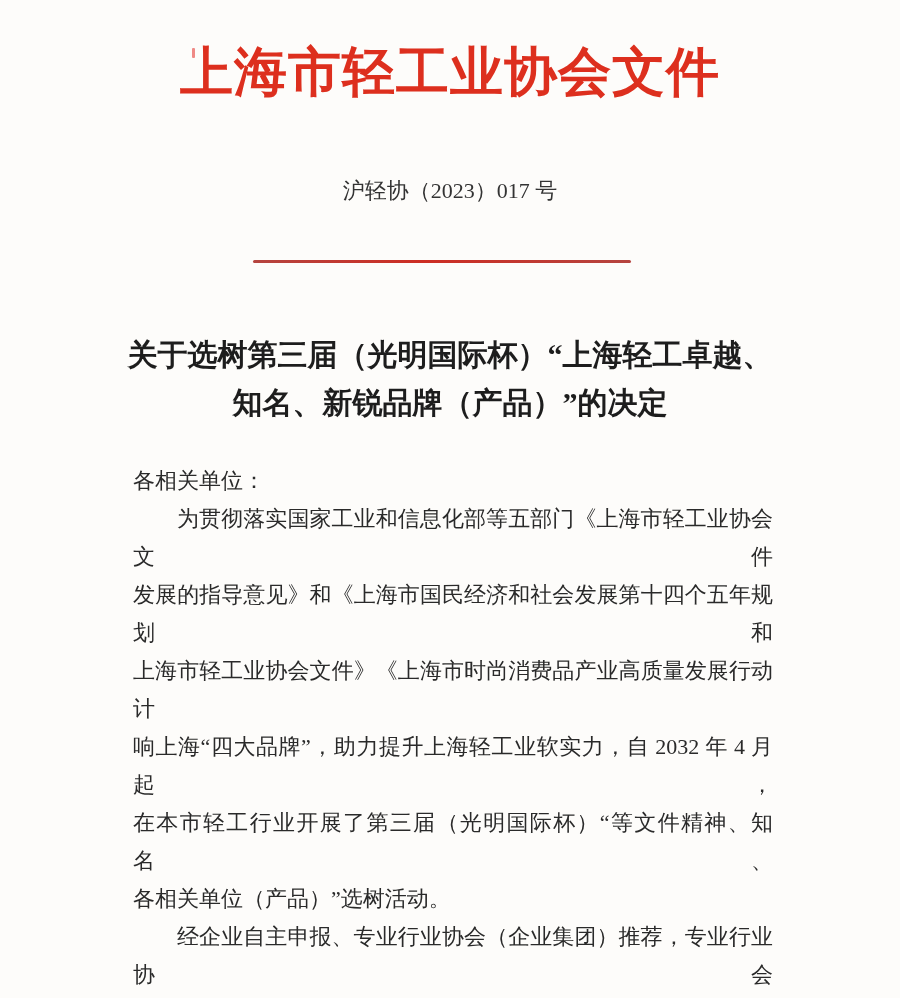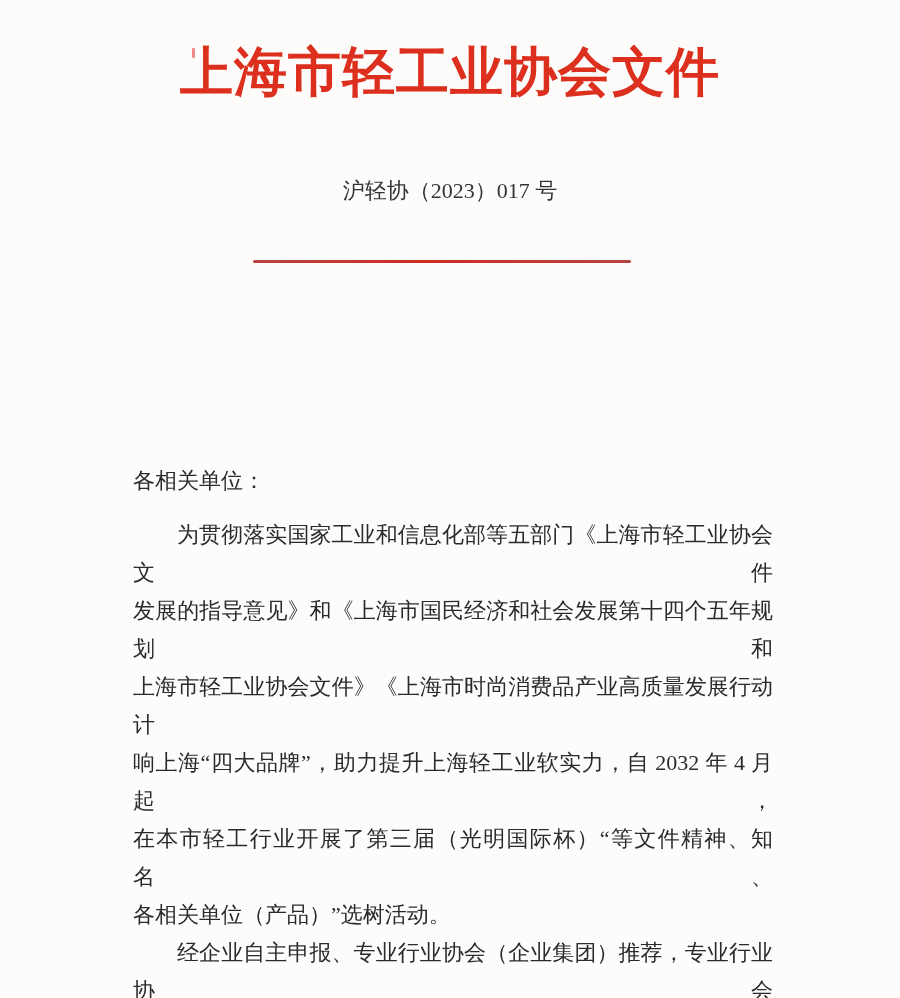--- a/index.html
+++ b/index.html
@@ -32,39 +32,43 @@
     margin:0; text-align:center;
     font-size:30px; line-height:48px; font-weight:bold; color:#1d1d1d;
   }
   .body-block {
     position:absolute; top:462px; left:133px; width:640px;
     font-size:22px; line-height:38px; color:#2a2a2a;
   }
   .line { white-space:nowrap; }
   .line.fill { white-space:normal; text-align:justify; text-align-last:justify; }
   .line.indent { text-indent:2em; }
-  .salutation { margin-bottom:16px; }
+  .salutation { margin-bottom:0; }
   .speck {
     position:absolute; left:192px; top:48px; width:3px; height:10px;
     background:#ef8a86; border-radius:1px;
   }
 </style>
 </head>
 <body>
 
 <div class="page">
 
   <span class="speck"></span>
 
   <h1 class="org-header">上海市轻工业协会文件</h1>
 
   <div class="doc-number">沪轻协（2023）017 号</div>
 
   <div class="red-rule"></div>
 
+  <h2 class="doc-title">
+    <div>关于选树第三届（光明国际杯）“上海轻工卓越、</div>
+    <div>知名、新锐品牌（产品）”的决定</div>
+  </h2>
 
   <div class="body-block">
 
     <div class="line salutation">各相关单位：</div>
 
     <div class="line fill indent">为贯彻落实国家工业和信息化部等五部门《上海市轻工业协会文件</div>
     <div class="line fill">发展的指导意见》和《上海市国民经济和社会发展第十四个五年规划和</div>
     <div class="line fill">上海市轻工业协会文件》《上海市时尚消费品产业高质量发展行动计</div>
     <div class="line fill">响上海“四大品牌”，助力提升上海轻工业软实力，自 2032 年 4 月起，</div>
     <div class="line fill">在本市轻工行业开展了第三届（光明国际杯）“等文件精神、知名、</div>

